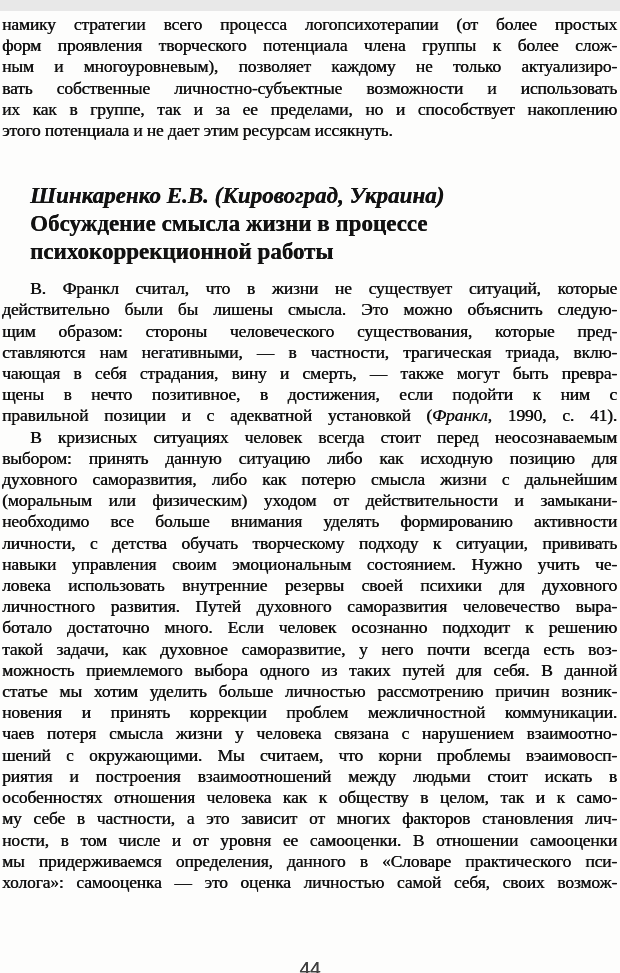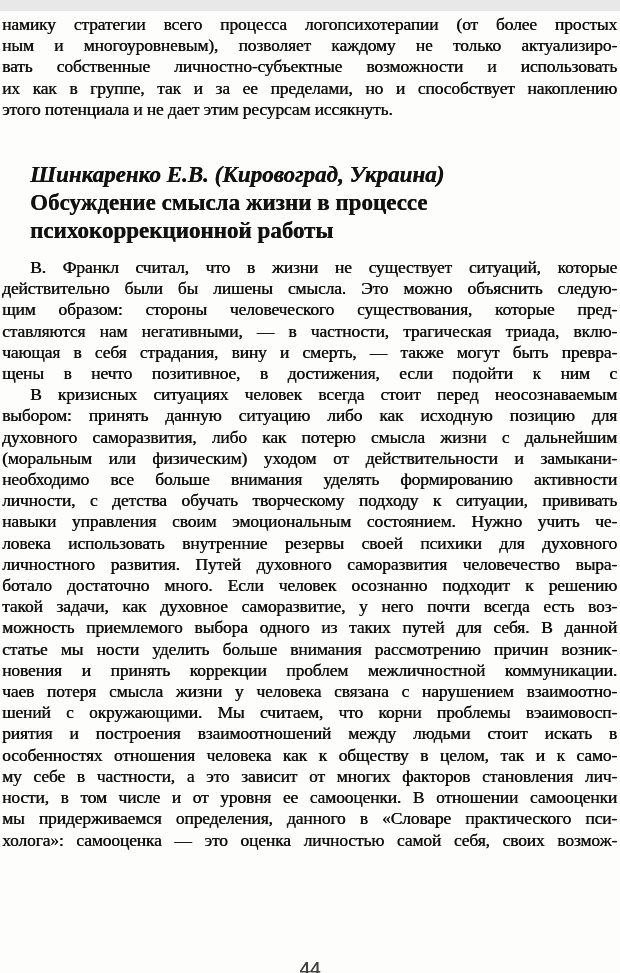--- a/index.html
+++ b/index.html
@@ -54,52 +54,54 @@
     text-shadow: 0.3px 0 0 currentColor;
   }
 </style>
 </head>
 <body>
 
 <div class="page">
   <div class="text-column">
       <div class="para">
         <div class="line">намику стратегии всего процесса логопсихотерапии (от более простых</div>
+        <div class="line">форм проявления творческого потенциала члена группы к более слож-</div>
         <div class="line">ным и многоуровневым), позволяет каждому не только актуализиро-</div>
         <div class="line">вать собственные личностно-субъектные возможности и использовать</div>
         <div class="line">их как в группе, так и за ее пределами, но и способствует накоплению</div>
         <div class="line ragged">этого потенциала и не дает этим ресурсам иссякнуть.</div>
       </div>
       <div class="heading">
         <div class="h-line bold-italic">Шинкаренко Е.В. (Кировоград, Украина)</div>
         <div class="h-line bold">Обсуждение смысла жизни в процессе</div>
         <div class="h-line bold">психокоррекционной работы</div>
       </div>
       <div class="para">
         <div class="line first">В. Франкл считал, что в жизни не существует ситуаций, которые</div>
         <div class="line">действительно были бы лишены смысла. Это можно объяснить следую-</div>
         <div class="line">щим образом: стороны человеческого существования, которые пред-</div>
         <div class="line">ставляются нам негативными, — в частности, трагическая триада, вклю-</div>
         <div class="line">чающая в себя страдания, вину и смерть, — также могут быть превра-</div>
         <div class="line">щены в нечто позитивное, в достижения, если подойти к ним с</div>
+        <div class="line">правильной позиции и с адекватной установкой (<span class="it">Франкл</span>, 1990, с. 41).</div>
       </div>
       <div class="para">
         <div class="line first">В кризисных ситуациях человек всегда стоит перед неосознаваемым</div>
         <div class="line">выбором: принять данную ситуацию либо как исходную позицию для</div>
         <div class="line">духовного саморазвития, либо как потерю смысла жизни с дальнейшим</div>
         <div class="line">(моральным или физическим) уходом от действительности и замыкани-</div>
         <div class="line">необходимо все больше внимания уделять формированию активности</div>
         <div class="line">личности, с детства обучать творческому подходу к ситуации, прививать</div>
         <div class="line">навыки управления своим эмоциональным состоянием. Нужно учить че-</div>
         <div class="line">ловека использовать внутренние резервы своей психики для духовного</div>
         <div class="line">личностного развития. Путей духовного саморазвития человечество выра-</div>
         <div class="line">ботало достаточно много. Если человек осознанно подходит к решению</div>
         <div class="line">такой задачи, как духовное саморазвитие, у него почти всегда есть воз-</div>
         <div class="line">можность приемлемого выбора одного из таких путей для себя. В данной</div>
-        <div class="line">статье мы ности уделить больше внимания рассмотрению причин возник-</div>
+        <div class="line">статье мы хотим уделить больше личностью рассмотрению причин возник-</div>
         <div class="line">новения и принять коррекции проблем межличностной коммуникации.</div>
       </div>
       <div class="para">
         <div class="line">чаев потеря смысла жизни у человека связана с нарушением взаимоотно-</div>
         <div class="line">шений с окружающими. Мы считаем, что корни проблемы вэаимовосп-</div>
         <div class="line">риятия и построения взаимоотношений между людьми стоит искать в</div>
         <div class="line">особенностях отношения человека как к обществу в целом, так и к само-</div>
         <div class="line">му себе в частности, а это зависит от многих факторов становления лич-</div>
         <div class="line">ности, в том числе и от уровня ее самооценки. В отношении самооценки</div>
         <div class="line">мы придерживаемся определения, данного в «Словаре практического пси-</div>

